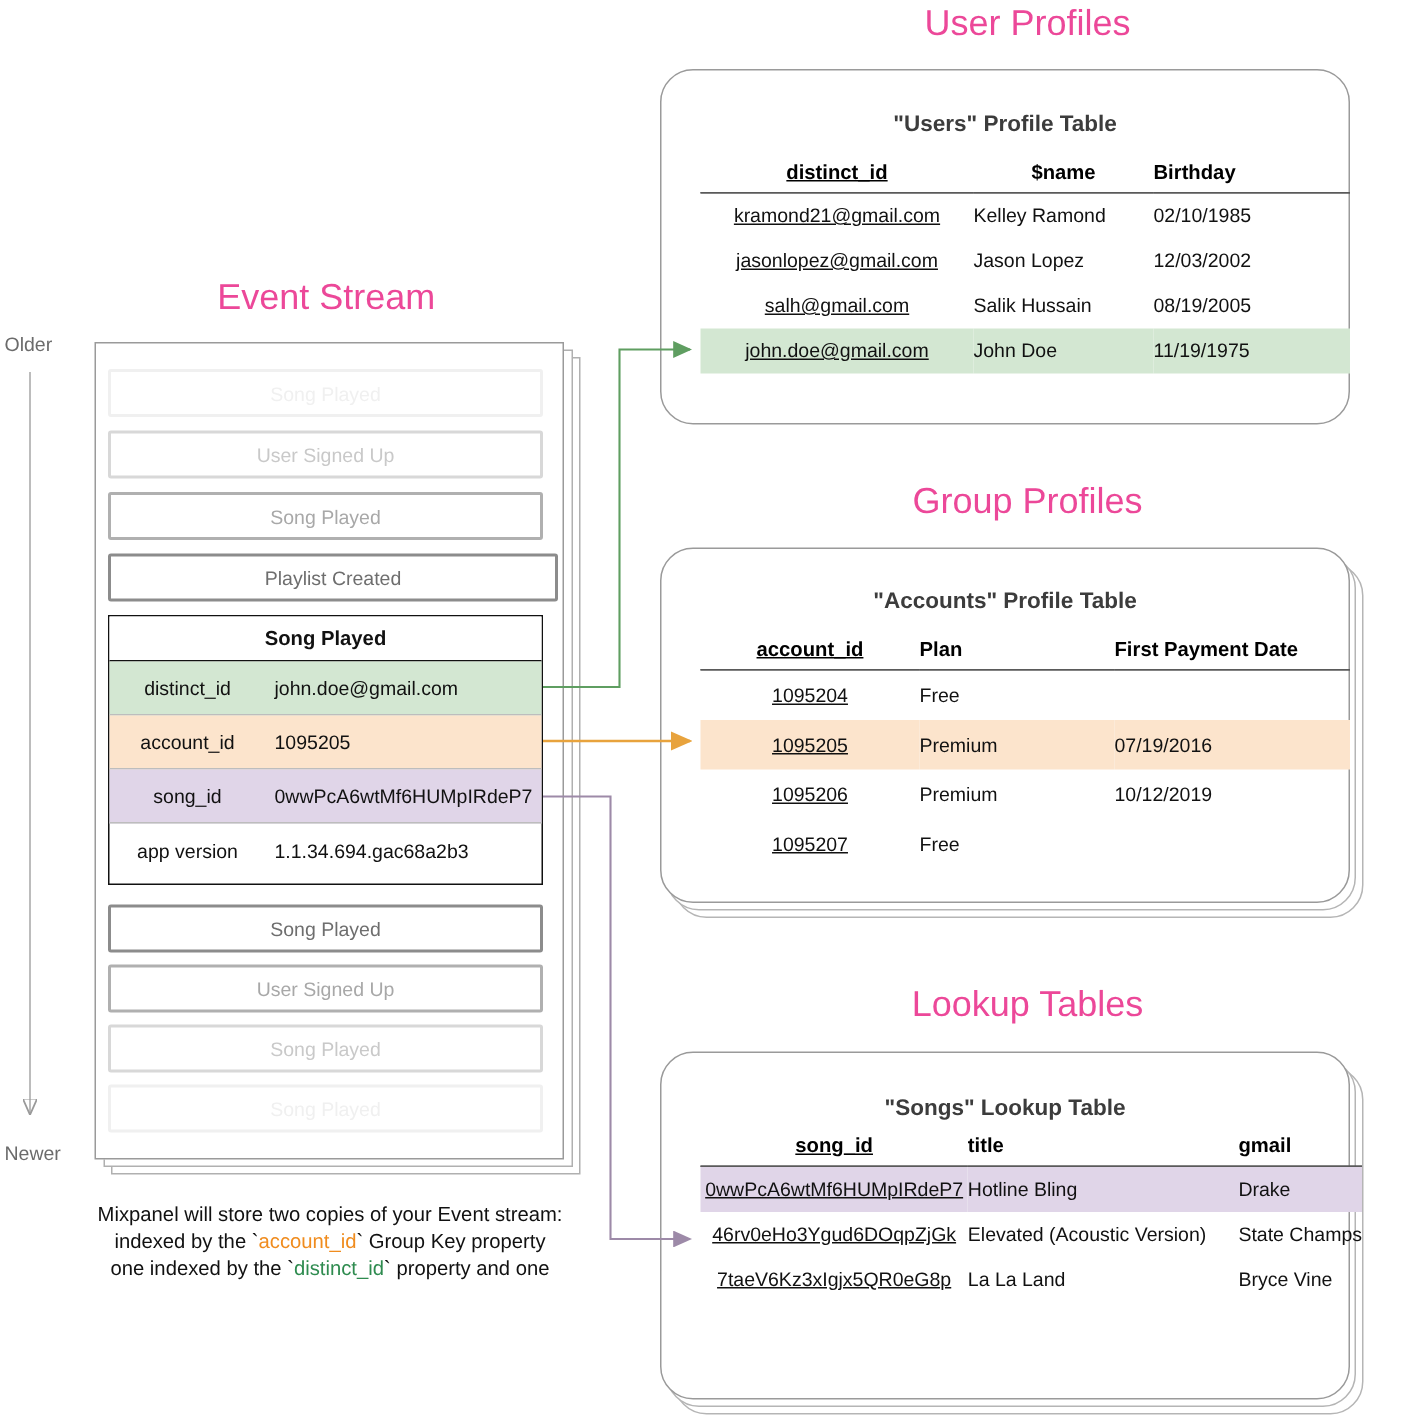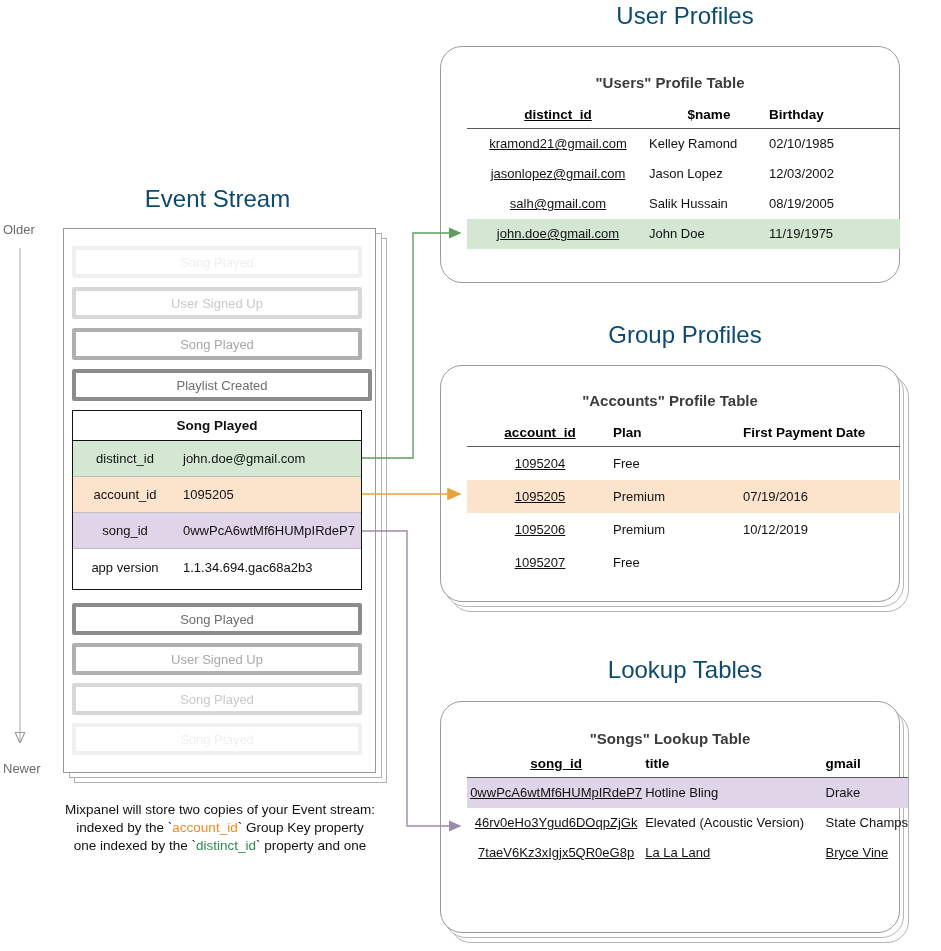--- a/index.html
+++ b/index.html
@@ -5,21 +5,21 @@
   html,body{margin:0;padding:0;background:#ffffff;}
   body{
     width:941px;height:951px;position:relative;overflow:hidden;
     font-family:"Liberation Sans","DejaVu Sans",sans-serif;
     color:#1a1a1a;-webkit-font-smoothing:antialiased;
   }
   .abs{position:absolute;}
 
   
   .section-title{
-    position:absolute;font-size:24px;font-weight:400;color:#0c4a6e;
+    position:absolute;font-size:24px;font-weight:400;color:#ec4899;
     text-align:center;white-space:nowrap;
   }
 
   
   .card{
     position:absolute;background:#ffffff;border:1.6px solid #9a9a9a;
     border-radius:22px;box-sizing:border-box;
   }
   .card-stack-layer{
     position:absolute;background:#ffffff;border:1.6px solid #b5b5b5;
@@ -54,21 +54,21 @@
   .es-layer{
     position:absolute;background:#ffffff;border:1.6px solid #b0b0b0;
     box-sizing:border-box;
   }
   .es-main{
     position:absolute;background:#ffffff;border:1.6px solid #9a9a9a;
     box-sizing:border-box;
   }
   .ev{
     position:absolute;box-sizing:border-box;background:#ffffff;
-    border:4px solid #a16207;border-radius:2px;
+    border:2px solid #a16207;border-radius:2px;
     display:flex;align-items:center;justify-content:center;
     font-size:13px;color:#5d5d5d;
   }
   .ev.f1{border-color:#f0f0f0;color:#f0f0f0;}
   .ev.f2{border-color:#d8d8d8;color:#c9c9c9;}
   .ev.f3{border-color:#b0b0b0;color:#a8a8a8;}
   .ev.f4{border-color:#8c8c8c;color:#6e6e6e;}
 
   .ecard{position:absolute;box-sizing:border-box;border:1.8px solid #111;background:#fff;}
   .ecard-title{
@@ -289,21 +289,21 @@
         <tr class="row-hl-purple" style="height: 30px;">
           <td class="c-id idcell"><span>0wwPcA6wtMf6HUMpIRdeP7</span></td>
           <td class="c-plain"><span>Hotline Bling</span></td>
           <td class="c-plain"><span>Drake</span></td>
         </tr>
         <tr class="" style="height: 30px;">
           <td class="c-id idcell"><span>46rv0eHo3Ygud6DOqpZjGk</span></td>
           <td class="c-plain"><span>Elevated (Acoustic Version)</span></td>
           <td class="c-plain"><span>State Champs</span></td>
         </tr>
-        <tr class="" style="height: 30px; text-decoration: underline;">
+        <tr class="" style="height: 30px;">
           <td class="c-id idcell"><span>7taeV6Kz3xIgjx5QR0eG8p</span></td>
           <td class="c-plain"><span>La La Land</span></td>
           <td class="c-plain"><span>Bryce Vine</span></td>
         </tr>
       </tbody>
     </table>
   </div>
 
 <svg class="overlay">
   <defs>

